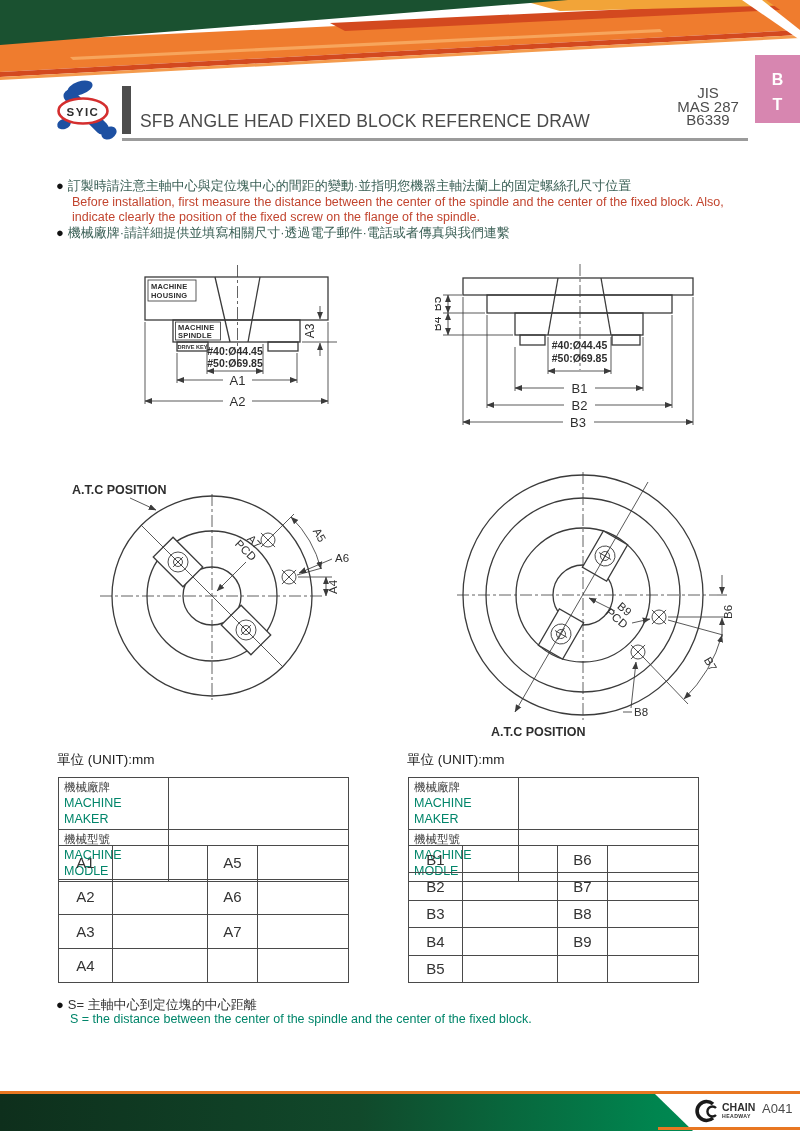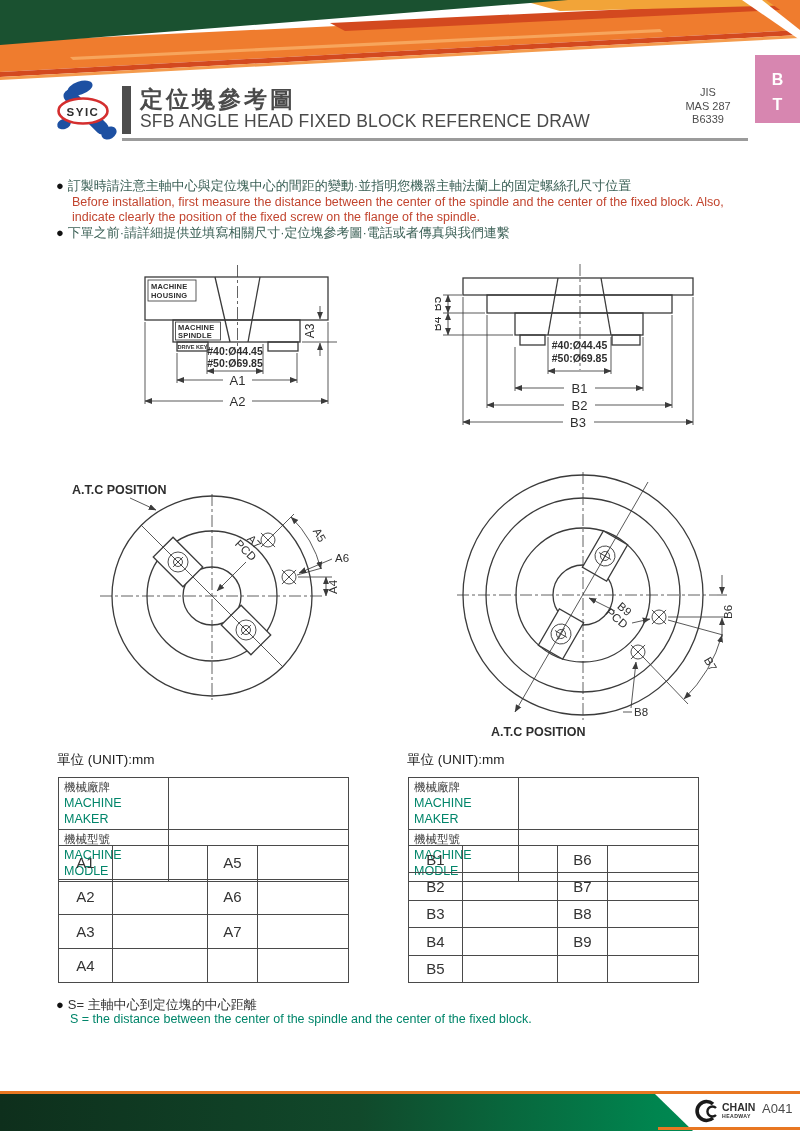--- a/index.html
+++ b/index.html
@@ -6,21 +6,21 @@
   #page{position:relative;width:800px;height:1131px;background:#ffffff;overflow:hidden;
         font-family:"Liberation Sans",sans-serif;margin:0 auto;}
   .abs{position:absolute;}
   
   .badge{left:755px;top:55px;width:45px;height:68px;background:#d786b0;color:#fff;
          font-weight:bold;font-size:16px;text-align:center;padding-top:12px;box-sizing:border-box;line-height:25px;}
   .tbar{left:122px;top:86px;width:9px;height:48px;background:#4d4d4d;}
   .title-zh{left:140px;top:84px;font-size:23px;font-weight:bold;color:#4a4a4a;letter-spacing:3px;}
   .title-en{left:140px;top:111px;font-size:17.5px;font-weight:normal;color:#4a4a4a;letter-spacing:0.2px;}
   .trule{left:122px;top:138px;width:626px;height:2.5px;background:#9b9b9b;}
-  .std{left:662px;top:86px;width:92px;text-align:center;font-size:11px;color:#4d4d4d;line-height:13.5px;}
+  .std{left:662px;top:86px;width:92px;text-align:center;font-size:15px;color:#4d4d4d;line-height:13.5px;}
   
   .nz{font-size:13px;color:#3a5f55;white-space:nowrap;}
   .nz .bl{color:#111;margin-right:4px;}
   .ne{font-size:12.5px;color:#c2452f;white-space:nowrap;}
   .fz{font-size:13px;color:#333;white-space:nowrap;}
   .fz .bl{color:#111;margin-right:4px;}
   .fe{font-size:12.5px;color:#00856a;white-space:nowrap;}
   
   svg text{font-family:"Liberation Sans",sans-serif;fill:#2e2e2e;}
   .ln{stroke:#3b3b3b;stroke-width:1.3;fill:none;}
@@ -73,36 +73,35 @@
   <svg class="abs" style="left:50px;top:76px" width="80" height="66" viewBox="0 0 80 66">
     <ellipse cx="30" cy="12" rx="13" ry="6.5" transform="rotate(-18 30 12)" fill="#1d50a2"></ellipse>
     <line x1="20" y1="20" x2="52" y2="52" stroke="#1d50a2" stroke-width="13" stroke-linecap="round"></line>
     <ellipse cx="14" cy="48" rx="7" ry="5" transform="rotate(-20 14 48)" fill="#1d50a2"></ellipse>
     <ellipse cx="59" cy="57" rx="8" ry="6" transform="rotate(-30 59 57)" fill="#1d50a2"></ellipse>
     <ellipse cx="33" cy="35" rx="24.5" ry="12.5" fill="#ffffff" stroke="#d42e2e" stroke-width="2.6"></ellipse>
     <text x="33" y="39.5" text-anchor="middle" font-size="11.5" font-weight="bold" letter-spacing="1.5" fill="#d42e2e">SYIC</text>
   </svg>
 
   <div class="abs tbar"></div>
-  <div class="abs title-zh">定位塊參考圖</div>
   <div class="abs title-en">SFB ANGLE HEAD FIXED BLOCK REFERENCE DRAW</div>
   <div class="abs trule"></div>
   <div class="abs std">
     <div>JIS</div>
     <div>MAS 287</div>
     <div>B6339</div>
   </div>
 
   <div class="abs nz" style="left:56px;top:177px">
     <span class="bl">●</span><span>訂製時請注意主軸中心與定位塊中心的間距的變動·並指明您機器主軸法蘭上的固定螺絲孔尺寸位置</span>
   </div>
   <div class="abs ne" style="left:72px;top:195px">Before installation, first measure the distance between the center of the spindle and the center of the fixed block. Also,</div>
   <div class="abs ne" style="left:72px;top:210px">indicate clearly the position of the fixed screw on the flange of the spindle.</div>
   <div class="abs nz" style="left:56px;top:224px">
-    <span class="bl">●</span><span>下單之前·請詳細提供並填寫相關尺寸·定位塊參考圖·電話或者傳真與我們連繫</span>
+    <span class="bl">●</span><span>機械廠牌·請詳細提供並填寫相關尺寸·透過電子郵件·電話或者傳真與我們連繫</span>
   </div>
 
   <svg class="abs" style="left:135px;top:262px" width="225" height="150" viewBox="0 0 225 150">
     <defs>
       <marker id="ar" markerWidth="9" markerHeight="9" viewBox="0 0 10 10" refX="9.5" refY="5" orient="auto-start-reverse">
         <path d="M0,1 L10,5 L0,9 z" fill="#3b3b3b"></path>
       </marker>
     </defs>
     <line class="cl" x1="102.5" y1="3" x2="102.5" y2="107"></line>
     <rect class="ln" x="10" y="15" width="183" height="43"></rect>

